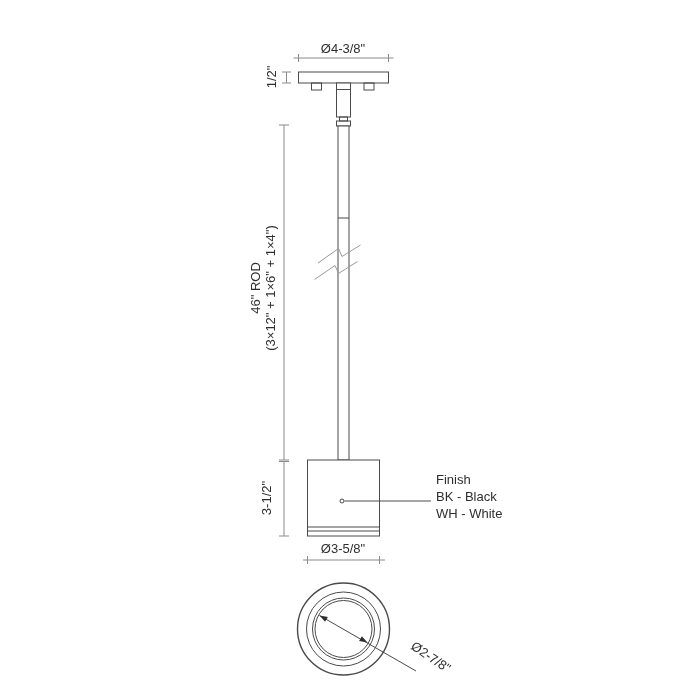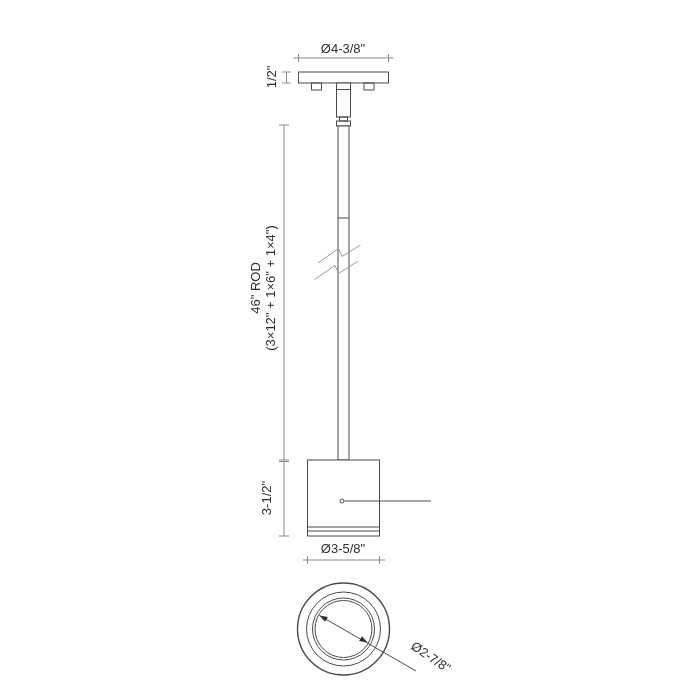--- a/index.html
+++ b/index.html
@@ -126,18 +126,23 @@
 
   <div class="label rot-ccw" style="left:271px; top:77px;">1/2"</div>
 
   <div class="label rot-ccw two-line" style="left:263px; top:288px;">
     <div>46" ROD</div>
     <div>(3×12" + 1×6" + 1×4")</div>
   </div>
 
   <div class="label rot-ccw" style="left:266px; top:498px;">3-1/2"</div>
 
+  <div class="finish-block">
+    <div>Finish</div>
+    <div>BK - Black</div>
+    <div>WH - White</div>
+  </div>
 
   <div class="label center" style="left:343px; top:548px;">Ø3-5/8"</div>
 
   <div class="label rot-aperture" style="left:431px; top:657px;">Ø2-7/8"</div>
 
 </div>
 
 </body></html>

